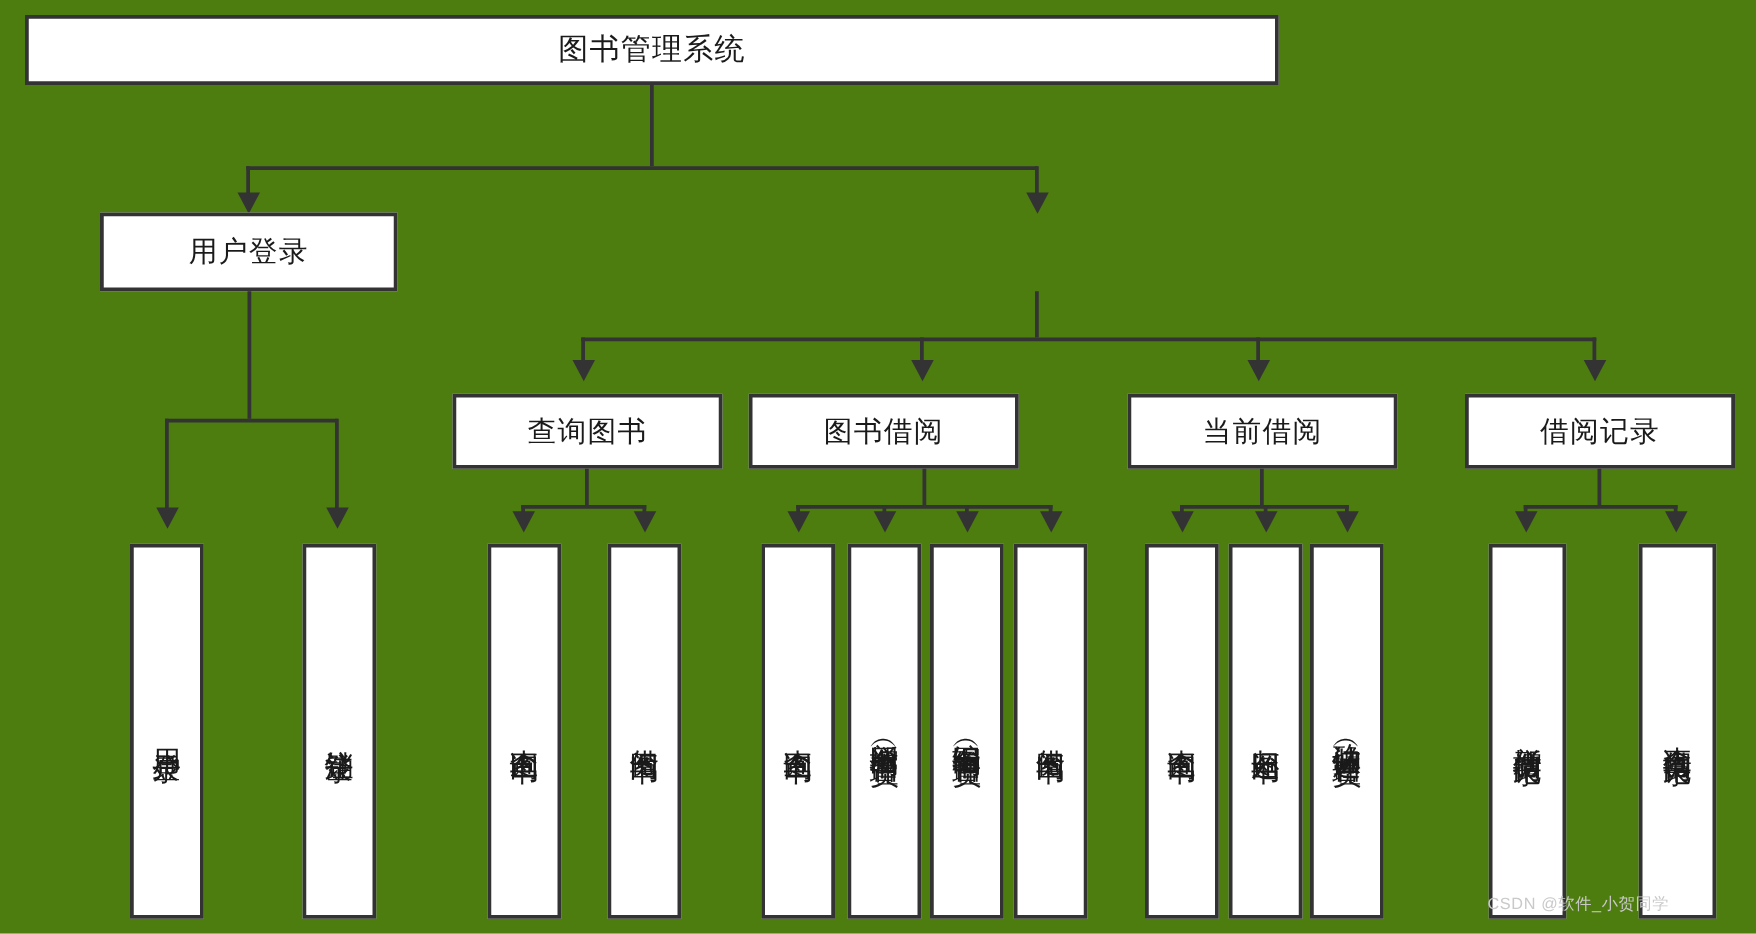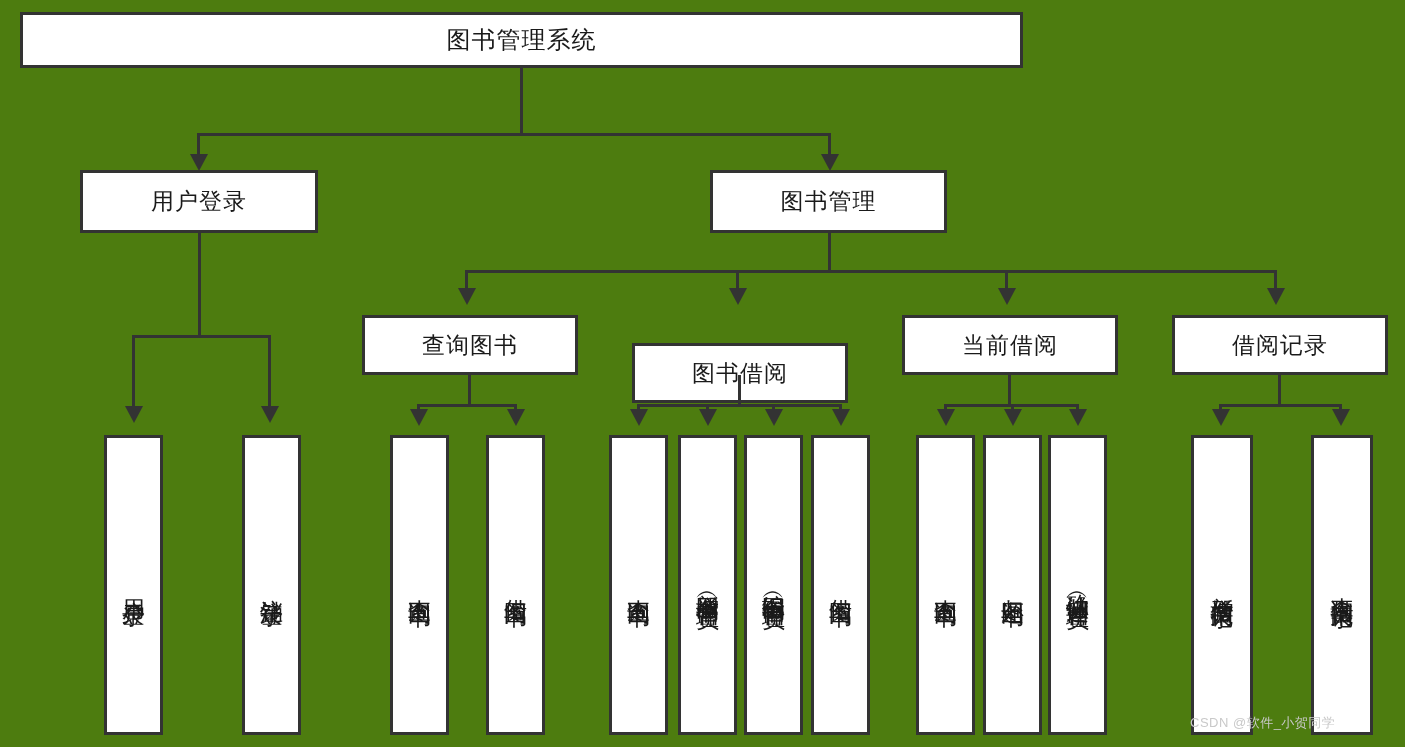--- a/index.html
+++ b/index.html
@@ -85,23 +85,20 @@
 
   <div class="line h" style="left:197px; top:133px; width:633px;"></div>
 
   <div class="line v" style="left:197px; top:133px; height:25px;"></div>
   <div class="arrow" style="left:190px; top:154px;"></div>
   <div class="line v" style="left:828px; top:133px; height:25px;"></div>
   <div class="arrow" style="left:821px; top:154px;"></div>
 
   <div class="node" style="left:80px; top:170px; width:238px; height:63px;">
     <span class="label">用户登录</span>
-  </div>
-  <div class="node" style="left:710px; top:170px; width:237px; height:63px;">
-    <span class="label">图书管理</span>
   </div>
 
   <div class="line v" style="left:198px; top:233px; height:102px;"></div>
   <div class="line h" style="left:132px; top:335px; width:138px;"></div>
   <div class="line v" style="left:132px; top:335px; height:75px;"></div>
   <div class="arrow" style="left:125px; top:406px;"></div>
   <div class="line v" style="left:268px; top:335px; height:75px;"></div>
   <div class="arrow" style="left:261px; top:406px;"></div>
 
   <div class="line v" style="left:828px; top:233px; height:37px;"></div>
@@ -111,21 +108,21 @@
   <div class="line v" style="left:736px; top:270px; height:21px;"></div>
   <div class="arrow" style="left:729px; top:288px;"></div>
   <div class="line v" style="left:1005px; top:270px; height:21px;"></div>
   <div class="arrow" style="left:998px; top:288px;"></div>
   <div class="line v" style="left:1274px; top:270px; height:21px;"></div>
   <div class="arrow" style="left:1267px; top:288px;"></div>
 
   <div class="node" style="left:362px; top:315px; width:216px; height:60px;">
     <span class="label">查询图书</span>
   </div>
-  <div class="node" style="left:632px; top:315px; width:216px; height:60px;margin-top:28px;">
+  <div class="node" style="left:599px; top:315px; width:216px; height:60px;">
     <span class="label">图书借阅</span>
   </div>
   <div class="node" style="left:1172px; top:315px; width:216px; height:60px;">
     <span class="label">借阅记录</span>
   </div>
   <div class="node" style="left:902px; top:315px; width:216px; height:60px;">
     <span class="label">当前借阅</span>
   </div>
 
   <div class="line v" style="left:468px; top:375px; height:29px;"></div>

